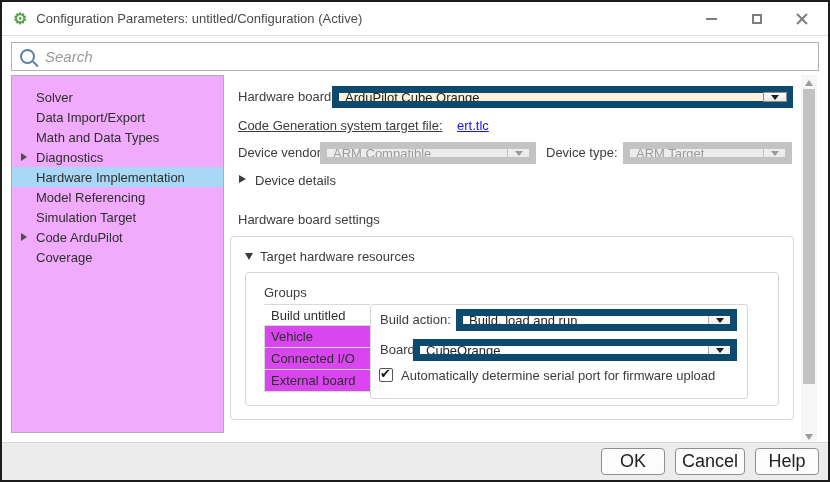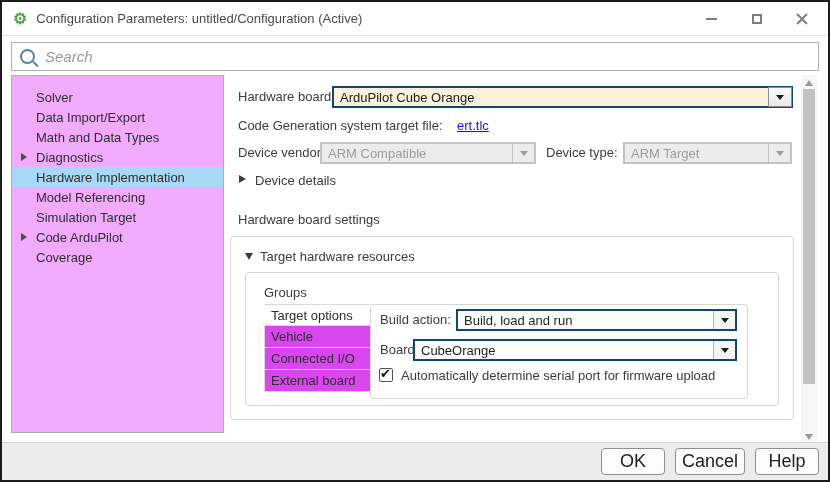--- a/index.html
+++ b/index.html
@@ -27,21 +27,21 @@
   .searchbar input::placeholder{font-style:italic;color:#9a9a9a;opacity:1;}
 
   
   .sidebar{position:absolute;left:9px;top:73px;width:213px;height:358px;box-sizing:border-box;border:1px solid #aeaeae;background:#f0abfc;padding-top:11px;}
   .side-item{position:relative;height:20px;display:flex;align-items:center;font-size:13px;color:#2e2e2e;padding-left:24px;cursor:default;white-space:nowrap;}
   .side-item.sel{background:#a8d8f5;}
   .side-tri{position:absolute;left:9px;top:6px;width:0;height:0;border-left:6px solid #4d4d4d;border-top:4px solid transparent;border-bottom:4px solid transparent;}
 
   
   .main-label{position:absolute;font-size:13px;color:#3c3c3c;white-space:nowrap;}
-  .combo{position:absolute;display:flex;align-items:stretch;border:2px solid #0c4a6e;background:#fff;height:22px;box-sizing:border-box;font-size:13px;color:#1e1e1e;}
+  .combo{position:absolute;display:flex;align-items:stretch;border:7px solid #0c4a6e;background:#fff;height:22px;box-sizing:border-box;font-size:13px;color:#1e1e1e;}
   .combo .val{flex:1;display:flex;align-items:center;padding:0 6px;white-space:nowrap;overflow:hidden;}
   .combo .btn{width:21px;flex:none;display:flex;align-items:center;justify-content:center;border-left:1px solid #b0b0b0;background:#f4f4f4;}
   .tri-dd{width:0;height:0;border-left:4px solid transparent;border-right:4px solid transparent;border-top:5px solid #1c1c1c;}
   .combo.hb{background:#fbf1dc;}
   .combo.hb .btn{background:linear-gradient(#fcfcfc,#e8e8e8);border:1px solid #8d8d8d;margin:-1px -1px -1px 0;width:22px;}
   .combo.disabled{background:#ececec;color:#9b9b9b;border-color:#c3c3c3;}
   .combo.disabled .btn{background:#ececec;border-left-color:#c3c3c3;}
   .combo.disabled .tri-dd{border-top-color:#9b9b9b;}
   .link{font-size:13px;color:#1414e6;text-decoration:underline;cursor:pointer;}
   .tri-r{width:0;height:0;border-left:7px solid #3d3d3d;border-top:4.5px solid transparent;border-bottom:4.5px solid transparent;display:inline-block;}
@@ -125,21 +125,21 @@
   <div>
 
     <span class="main-label" style="left:236px;top:87px;">Hardware board:</span>
     <div class="combo hb" style="left:330px;top:84px;width:461px;">
       <span class="val">ArduPilot Cube Orange</span>
       <span class="btn">
           <span class="tri-dd"></span>
         </span>
     </div>
 
-    <span class="main-label" style="left:236px;top:116px;">Code Generation system target file:</span>
+    <span class="main-label" style="left:236px;top:116px;text-decoration:underline;">Code Generation system target file:</span>
     <a class="link" style="position:absolute;left:455px;top:116px;">ert.tlc</a>
 
     <span class="main-label" style="left:236px;top:143px;">Device vendor:</span>
     <div class="combo disabled" style="left:318px;top:140px;width:216px;">
       <span class="val">ARM Compatible</span>
       <span class="btn">
           <span class="tri-dd"></span>
         </span>
     </div>
     <span class="main-label" style="left:544px;top:143px;">Device type:</span>
@@ -157,21 +157,21 @@
 
     <div class="panel" style="left:228px;top:234px;width:564px;height:184px;"></div>
     <span class="tri-d" style="position:absolute;left:243px;top:251px;"></span>
     <span class="main-label" style="left:258px;top:247px;">Target hardware resources</span>
 
     <div class="panel" style="left:243px;top:270px;width:534px;height:134px;"></div>
     <span class="main-label" style="left:262px;top:283px;">Groups</span>
 
     <div style="position:absolute;left:262px;top:302px;width:106px;height:89px;">
       <div class="tab first sel" style="top:0;">
-          <span>Target options</span>
+          <span>Build untitled</span>
         </div>
       <div class="tab" style="top:22px;">
           <span>Vehicle</span>
         </div>
       <div class="tab" style="top:44px;">
           <span>Connected I/O</span>
         </div>
       <div class="tab" style="top:66px;">
           <span>External board</span>
         </div>

